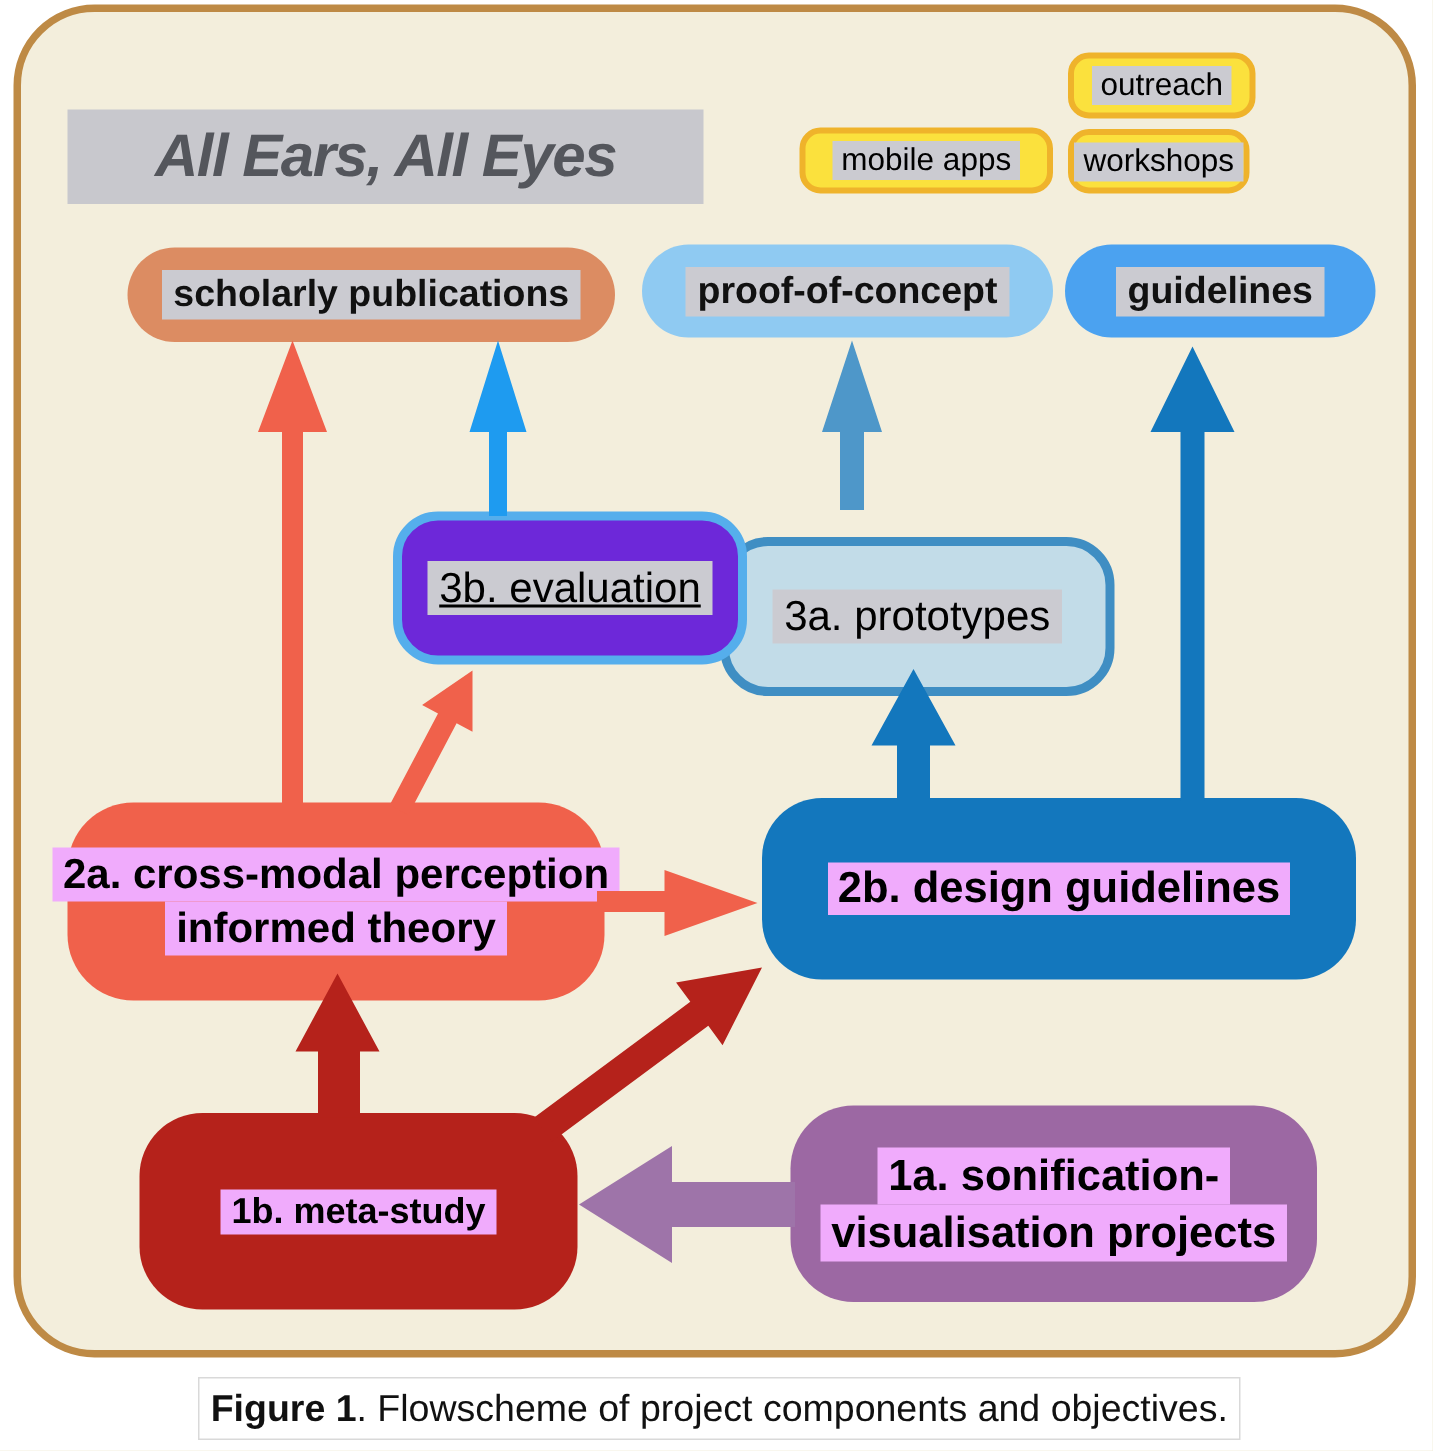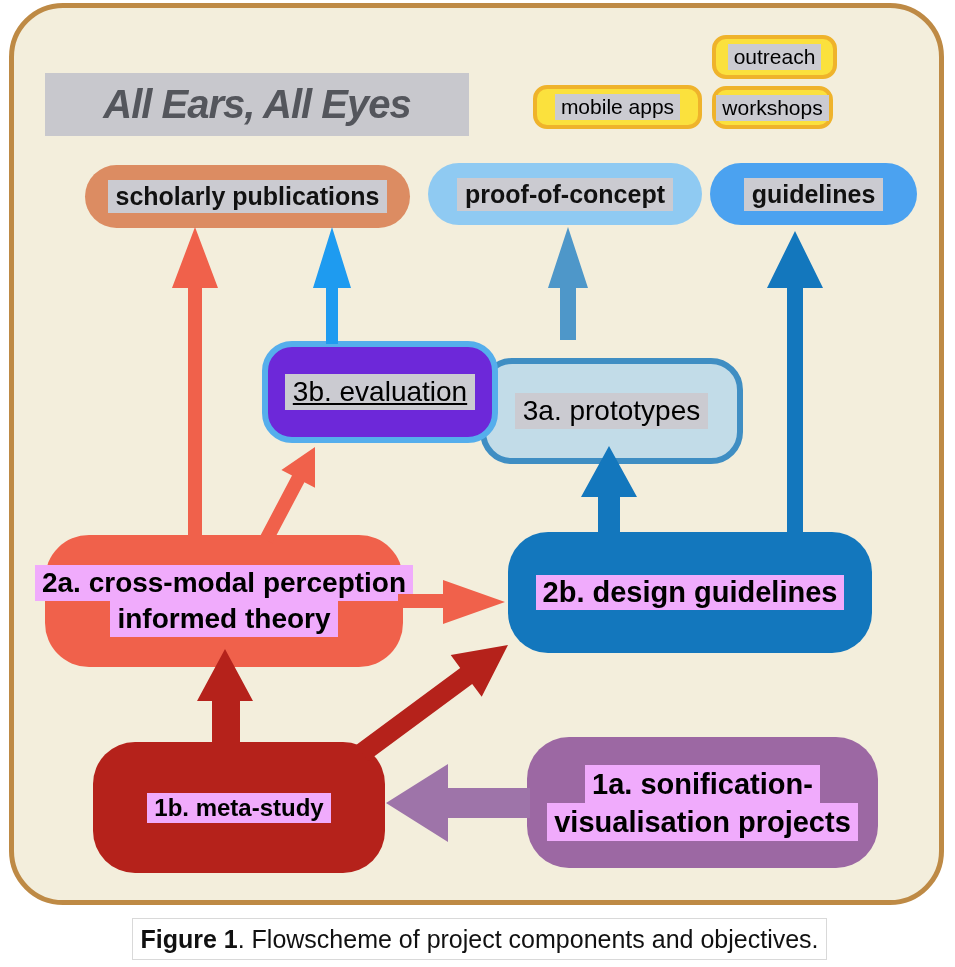--- a/index.html
+++ b/index.html
@@ -57,21 +57,21 @@
   </div>
   <div class="abs stage3" style="left:262px;top:341px;width:236px;height:102px;background:#6d28d9;border:6px solid #55AEEC;border-radius:30px;text-decoration:underline;">
     <span>3b. evaluation</span>
   </div>
 
   <div class="abs node" style="left:45px;top:535px;width:358px;height:132px;background:#F0614B;border-radius:44px;font-size:28px;line-height:34px;">
     <span>2a. cross-modal perception</span>
     <span>informed theory</span>
   </div>
 
-  <div class="abs node" style="left:508px;top:532px;width:364px;height:121px;background:#1377BD;border-radius:40px;font-size:29px;">
+  <div class="abs node" style="left:508px;top:532px;width:396px;height:121px;background:#1377BD;border-radius:40px;font-size:29px;">
     <span>2b. design guidelines</span>
   </div>
 
   <div class="abs node" style="left:93px;top:742px;width:292px;height:131px;background:#B5221B;border-radius:42px;font-size:24px;font-weight:bold;">
     <span>1b. meta-study</span>
   </div>
 
   <div class="abs node" style="left:527px;top:737px;width:351px;height:131px;background:#9C68A3;border-radius:42px;font-size:29px;line-height:36px;">
     <span>1a. sonification-</span>
     <span>visualisation projects</span>

